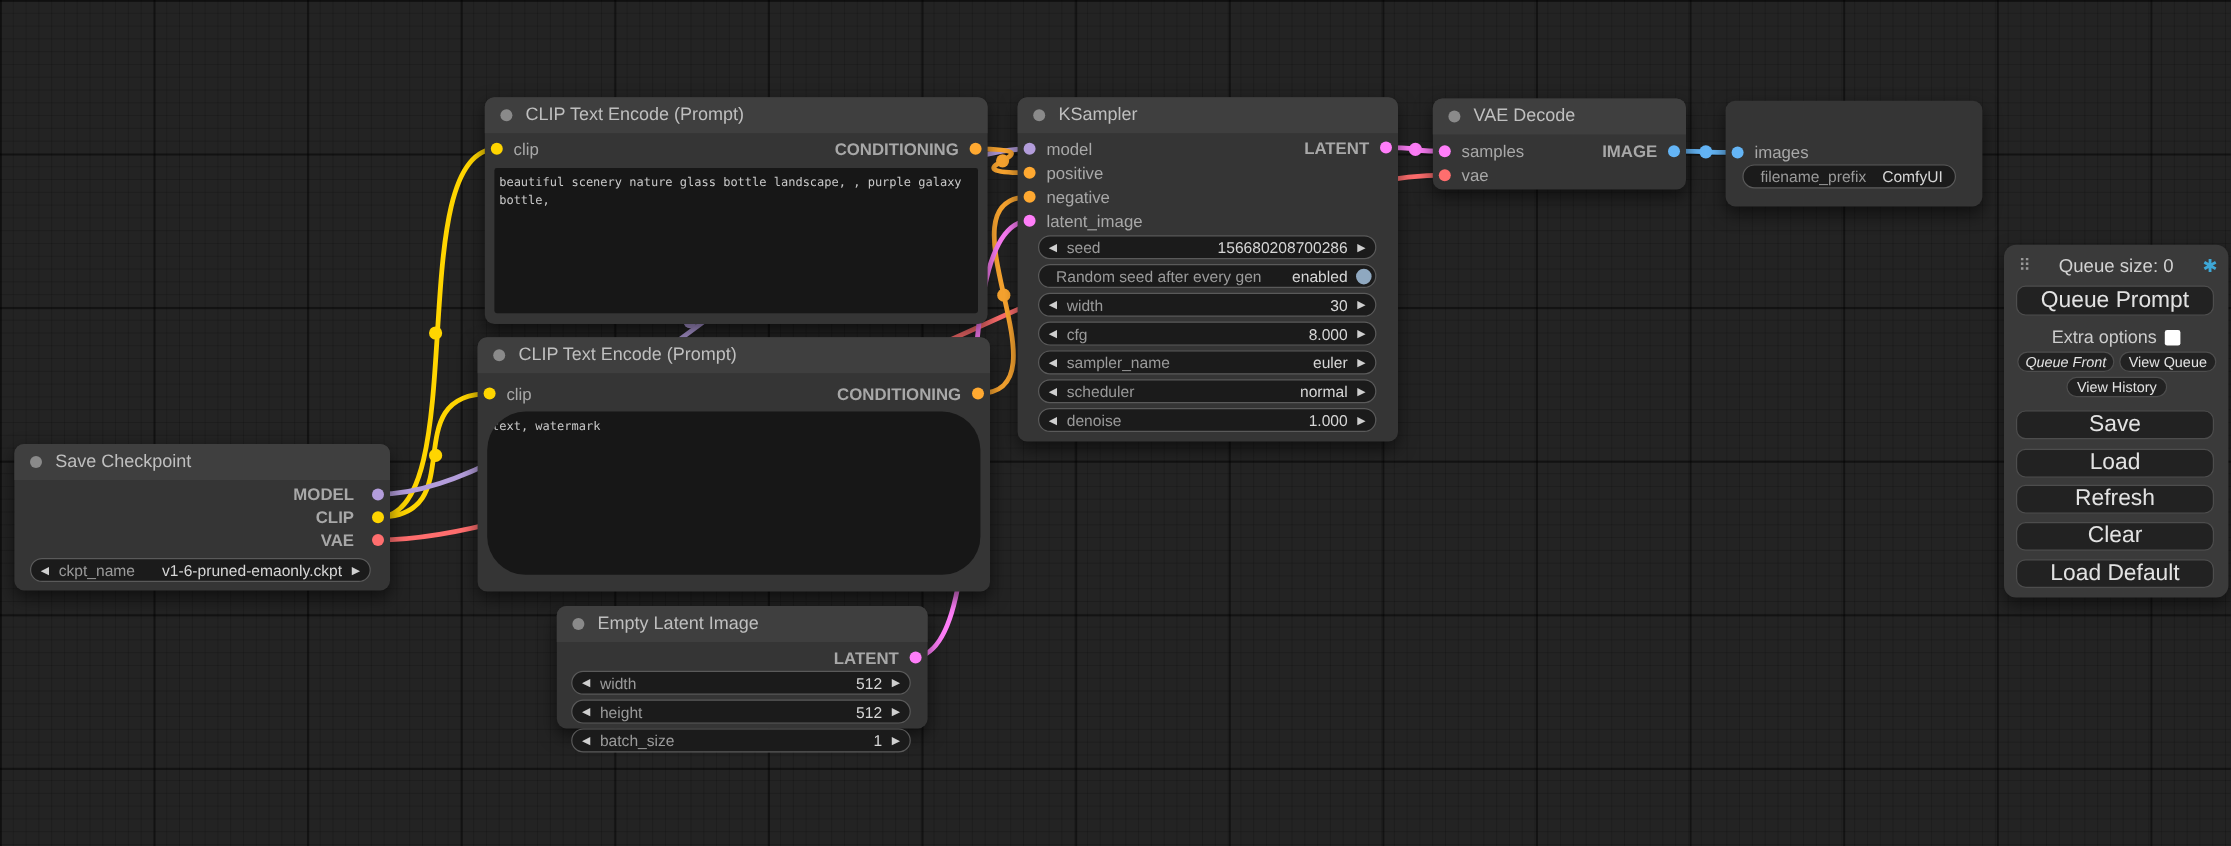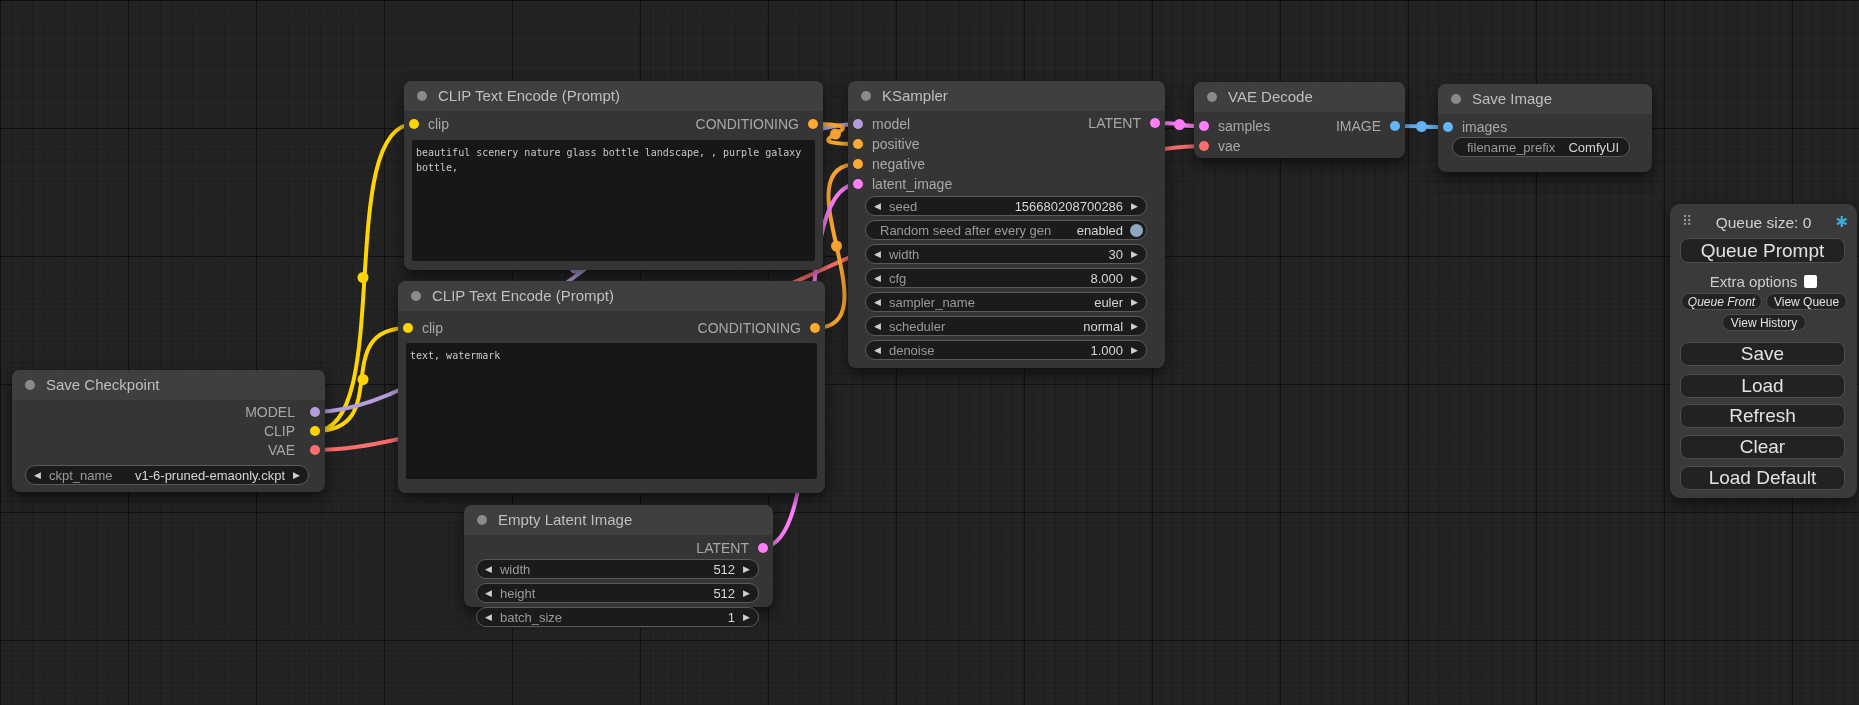--- a/index.html
+++ b/index.html
@@ -22,21 +22,21 @@
   .node-title{
     position:absolute;left:0;right:0;top:0;height:30px;background:#3f3f3f;
     border-radius:8px 8px 0 0;line-height:30px;font-size:15px;color:#bfbfbf;
     padding-left:34px;box-sizing:border-box;white-space:nowrap;overflow:hidden;
   }
   .collapse-dot{
     position:absolute;left:13px;top:10px;width:10px;height:10px;border-radius:50%;
     background:#8a8a8a;
   }
   .slot{position:absolute;height:20px;line-height:20px;font-size:14px;color:#a8a8a8;white-space:nowrap;}
-  .slot.out{text-align:left;}
+  .slot.out{text-align:left;font-weight:bold;}
   .dot{position:absolute;width:10px;height:10px;border-radius:50%;}
   .d-clip{background:#ffd500}.d-model{background:#b39ddb}.d-vae{background:#ff6e6e}
   .d-cond{background:#ffa931}.d-latent{background:#ff7ef9}.d-image{background:#64b5f6}
   .prompt-text{
     position:absolute;background:#171717;border:none;resize:none;border-radius:2px;
     color:#c9c9c9;font-family:"DejaVu Sans Mono",monospace;font-size:10px;line-height:15px;
     padding:5px 4px;box-sizing:border-box;outline:none;
   }
   .widget{
     position:absolute;height:20px;background:#1b1b1b;border:1px solid #5a5a5a;
@@ -129,21 +129,21 @@
 
 <div class="node" style="left:398px;top:281px;width:427px;height:212px;">
   <div class="node-title">
     <span class="collapse-dot"></span>
     <span>CLIP Text Encode (Prompt)</span>
   </div>
   <span class="dot d-clip" style="left:5px;top:42px;"></span>
   <div class="slot" style="left:24px;top:37px;">clip</div>
   <div class="slot out" style="right:24px;top:37px;">CONDITIONING</div>
   <span class="dot d-cond" style="left:412px;top:42px;"></span>
-  <textarea class="prompt-text" style="left: 8px; top: 62px; width: 411px; height: 136px;">text, watermark</textarea>
+  <textarea class="prompt-text" style="left: 8px; top: 62px; width: 411px; height: 136px; border-radius: 32px;">text, watermark</textarea>
 </div>
 
 <div class="node" style="left:848px;top:81px;width:317px;height:287px;">
   <div class="node-title">
     <span class="collapse-dot"></span>
     <span>KSampler</span>
   </div>
   <span class="dot d-model" style="left:5px;top:38px;"></span>
   <div class="slot" style="left:24px;top:33px;">model</div>
   <span class="dot d-cond" style="left:5px;top:58px;"></span>
@@ -232,24 +232,20 @@
   </div>
   <span class="dot d-latent" style="left:5px;top:39px;"></span>
   <div class="slot" style="left:24px;top:34px;">samples</div>
   <span class="dot d-vae" style="left:5px;top:59px;"></span>
   <div class="slot" style="left:24px;top:54px;">vae</div>
   <div class="slot out" style="right:24px;top:34px;">IMAGE</div>
   <span class="dot d-image" style="left:196px;top:39px;"></span>
 </div>
 
 <div class="node" style="left:1438px;top:84px;width:214px;height:88px;">
-  <div class="node-title">
-    <span class="collapse-dot"></span>
-    <span>Save Image</span>
-  </div>
   <span class="dot d-image" style="left:5px;top:38px;"></span>
   <div class="slot" style="left:24px;top:33px;">images</div>
   <div class="widget" style="left:14px;top:53px;width:178px;">
     <span class="wlabel pad-l">filename_prefix</span>
     <span class="wvalue pad-r">ComfyUI</span>
   </div>
 </div>
 
 <div id="queue-panel">
   <span id="drag-handle">⠿</span>

